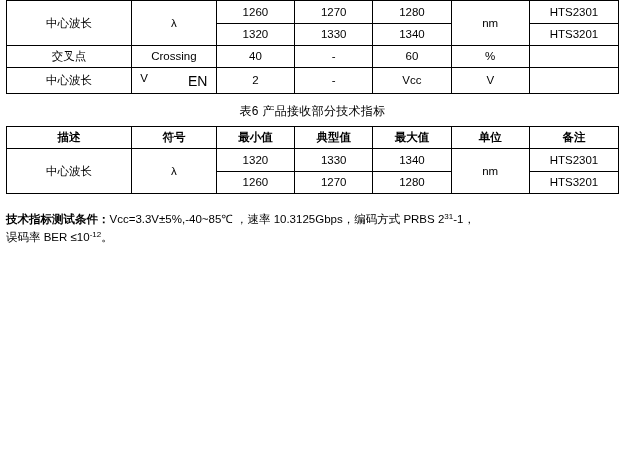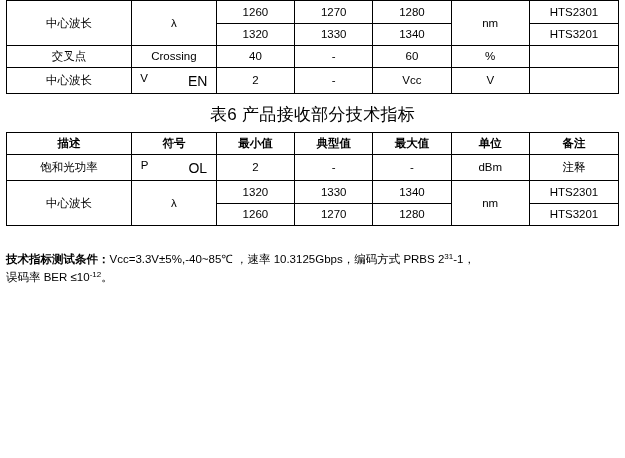--- a/index.html
+++ b/index.html
@@ -47,26 +47,26 @@
   .sub-split table td {
     border: 0;
     border-bottom: 1px solid #000000;
     height: 22px;
   }
   .sub-split table tr:last-child td {
     border-bottom: 0;
   }
   .caption {
     text-align: center;
-    font-size: 17px;
+    font-size: 12px;
     margin: 9px 0 6px 0;
     letter-spacing: 0.3px;
   }
   .notes {
-    margin-top: 25px;
+    margin-top: 17px;
     font-size: 11.5px;
     line-height: 1.55;
     text-align: left;
   }
   .notes b {
     font-weight: bold;
   }
   sub {
     font-size: 14px;
     vertical-align: -0.25em;
@@ -192,29 +192,20 @@
         <td>符号</td>
         <td>最小值</td>
         <td>典型值</td>
         <td>最大值</td>
         <td>单位</td>
         <td>备注</td>
       </tr>
 
 
 
-      <tr>
-        <td>饱和光功率</td>
-        <td>P<sub>OL</sub></td>
-        <td>2</td>
-        <td>-</td>
-        <td>-</td>
-        <td>dBm</td>
-        <td>注释</td>
-      </tr>
 
       <tr>
         <td>中心波长</td>
         <td>λ</td>
         <td class="sub-split">
           <table>
             <tbody>
                 <tr>
                   <td>1320</td>
                 </tr>

